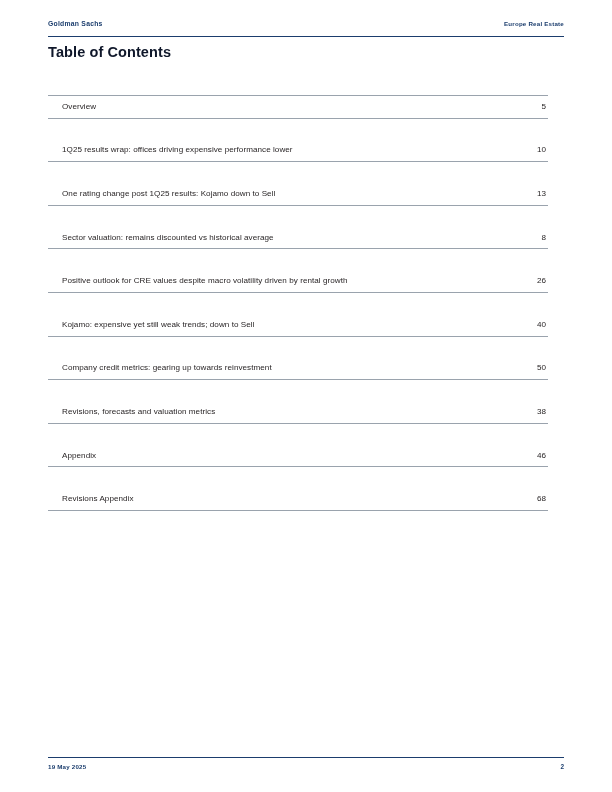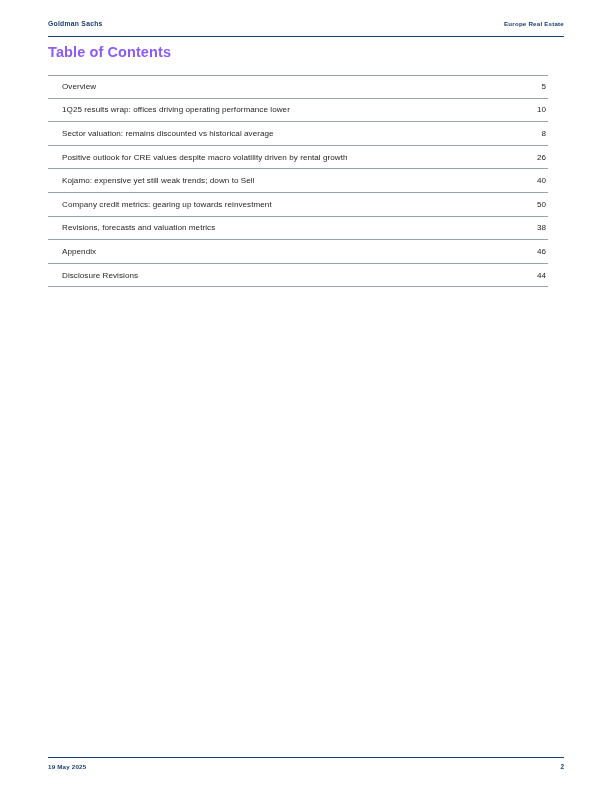--- a/index.html
+++ b/index.html
@@ -54,39 +54,40 @@
     background: #1b3d6d;
   }
 
   
   .page-title {
     position: absolute;
     left: 48px;
     top: 44px;
     font-size: 14.5px;
     font-weight: bold;
-    color: #8b5cf6;
+    color: #0f172a;
     letter-spacing: 0.1px;
   }
 
   
   .toc {
     position: absolute;
     left: 48px;
     top: 75px;
     width: 500px;
   }
   .toc-row {
     display: flex;
     align-items: center;
     justify-content: space-between;
     height: 23.6px;
     border-bottom: 0.8px solid #9aa3ad;
     padding: 0 2px 0 14px;
     box-sizing: border-box;
+    margin-top: 20px;
   }
   .toc-row:first-child {
     border-top: 0.8px solid #9aa3ad;
   }
   .toc-label {
     font-size: 8.1px;
     color: #231f20;
     letter-spacing: 0.05px;
     white-space: nowrap;
   }
@@ -141,24 +142,28 @@
   <div class="page-title">Table of Contents</div>
 
   <div class="toc">
 
     <div class="toc-row">
       <span class="toc-label">Overview</span>
       <span class="toc-page">5</span>
     </div>
 
     <div class="toc-row">
-      <span class="toc-label">1Q25 results wrap: offices driving operating performance lower</span>
+      <span class="toc-label">1Q25 results wrap: offices driving expensive performance lower</span>
       <span class="toc-page">10</span>
     </div>
 
+    <div class="toc-row">
+      <span class="toc-label">One rating change post 1Q25 results: Kojamo down to Sell</span>
+      <span class="toc-page">13</span>
+    </div>
 
     <div class="toc-row">
       <span class="toc-label">Sector valuation: remains discounted vs historical average</span>
       <span class="toc-page">8</span>
     </div>
 
     <div class="toc-row">
       <span class="toc-label">Positive outlook for CRE values despite macro volatility driven by rental growth</span>
       <span class="toc-page">26</span>
     </div>
@@ -177,22 +182,22 @@
       <span class="toc-label">Revisions, forecasts and valuation metrics</span>
       <span class="toc-page">38</span>
     </div>
 
     <div class="toc-row">
       <span class="toc-label">Appendix</span>
       <span class="toc-page">46</span>
     </div>
 
     <div class="toc-row">
-      <span class="toc-label">Disclosure Revisions</span>
-      <span class="toc-page">44</span>
+      <span class="toc-label">Revisions Appendix</span>
+      <span class="toc-page">68</span>
     </div>
 
   </div>
 
   <div class="footer-rule"></div>
   <div class="footer">
     <div class="footer-date">19 May 2025</div>
     <div class="footer-pagenum">2</div>
   </div>
 

